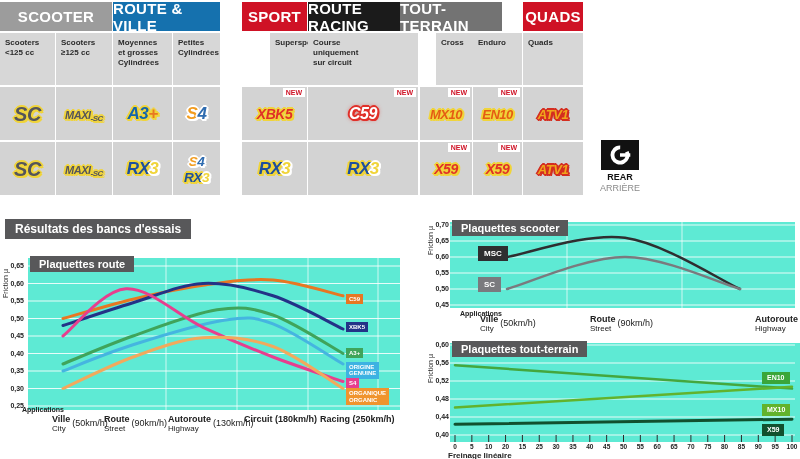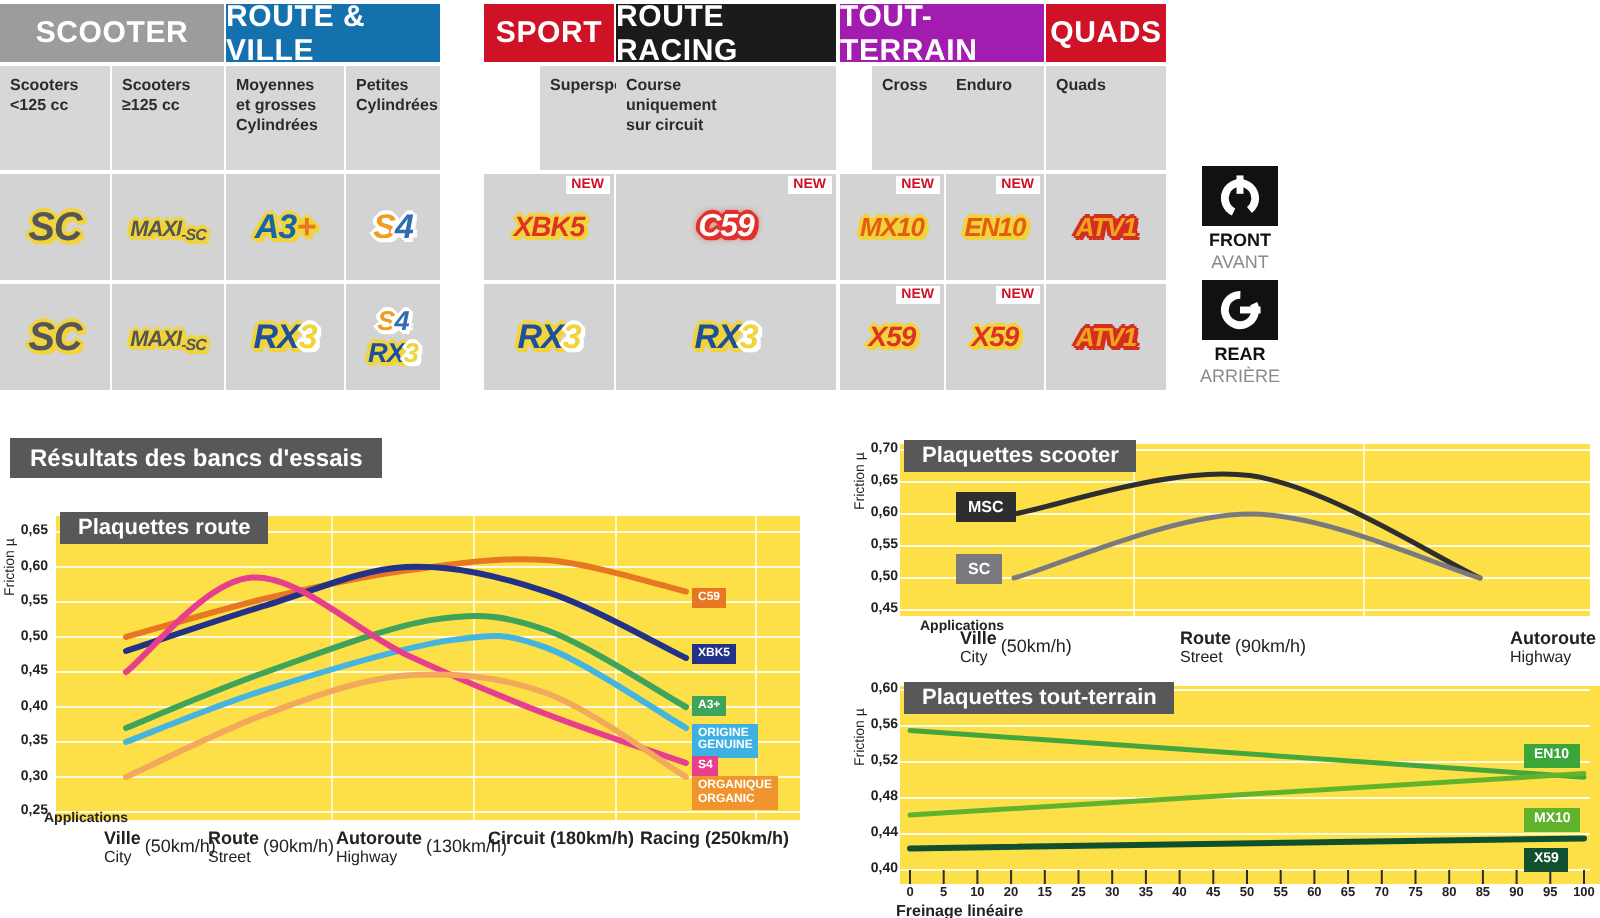--- a/index.html
+++ b/index.html
@@ -20,21 +20,21 @@
   
   .axle{position:absolute;width:48px;text-align:center;}
   .axle-box{width:38px;height:30px;background:#111;margin:0 auto;display:flex;align-items:center;justify-content:center;}
   .axle-en{font-size:9px;font-weight:bold;color:#111;margin-top:2px;}
   .axle-fr{font-size:9px;color:#8a8a8a;margin-top:1px;}
   
   .section-title{position:absolute;left:5px;top:219px;background:#58585a;color:#fff;
                  font-weight:bold;font-size:12px;padding:3px 10px;}
   
   .chart{position:absolute;}
-  .plot{position:absolute;background:#fde047;}
+  .plot{position:absolute;background:#5eead4;}
   .plot svg{position:absolute;left:0;top:0;}
   .ctitle{position:absolute;left:2px;top:-2px;background:#58585a;color:#fff;font-weight:bold;
           font-size:11px;padding:2px 9px;white-space:nowrap;z-index:3;}
   .ytick{position:absolute;font-size:7px;font-weight:bold;color:#222;text-align:right;width:24px;}
   .ylabel{position:absolute;font-size:7px;color:#222;transform:rotate(-90deg);
           transform-origin:left top;white-space:nowrap;}
   .slabel{position:absolute;color:#fff;font-weight:bold;font-size:6px;line-height:6.5px;
           padding:2px 3px;white-space:nowrap;z-index:2;}
   .slabel.big{font-size:8px;line-height:9px;padding:3px 6px;}
   .slabel.mid{font-size:7px;line-height:8px;padding:2px 5px;}
@@ -49,21 +49,21 @@
 </head>
 <body>
 
 <div class="page">
 
   <div id="table-grid">
       <div class="ghead" style="left: 0px; width: 112px; background: rgb(156, 156, 156);">SCOOTER</div>
       <div class="ghead" style="left: 113px; width: 107px; background: rgb(21, 113, 174);">ROUTE &amp; VILLE</div>
       <div class="ghead" style="left: 242px; width: 65px; background: rgb(207, 18, 37);">SPORT</div>
       <div class="ghead" style="left: 308px; width: 110px; background: rgb(27, 27, 27);">ROUTE RACING</div>
-      <div class="ghead" style="left: 420px; width: 102px; background: #a21caf;">TOUT-TERRAIN</div>
+      <div class="ghead" style="left: 400px; width: 102px; background: #737373;">TOUT-TERRAIN</div>
       <div class="ghead" style="left: 523px; width: 60px; background: rgb(207, 18, 37);">QUADS</div>
       <div class="subcell" style="left: 0px; width: 55px;">
         <div>Scooters</div>
         <div>&lt;125 cc</div>
       </div>
       <div class="subcell" style="left: 56px; width: 56px;">
         <div>Scooters</div>
         <div>≥125 cc</div>
       </div>
       <div class="subcell" style="left: 113px; width: 59px;">
@@ -148,30 +148,20 @@
       </div>
       <div class="pcell" style="left: 473px; width: 49px; top: 142px;">
         <span class="logo"><span style="color: rgb(224, 49, 39); font-size: 14px; text-shadow: rgb(240, 212, 58) -1px -1px 0px, rgb(240, 212, 58) 1px -1px 0px, rgb(240, 212, 58) -1px 1px 0px, rgb(240, 212, 58) 1px 1px 0px, rgb(240, 212, 58) -2px 0px 0px, rgb(240, 212, 58) 2px 0px 0px, rgb(240, 212, 58) 0px -2px 0px, rgb(240, 212, 58) 0px 2px 0px, rgb(240, 212, 58) 2px 2px 0px;">X59</span></span>
         <span class="newtag">NEW</span>
       </div>
       <div class="pcell" style="left: 523px; width: 60px; top: 142px;">
         <span class="logo"><span style="color: rgb(240, 165, 28); font-size: 13px; text-shadow: rgb(212, 46, 32) -1px -1px 0px, rgb(212, 46, 32) 1px -1px 0px, rgb(212, 46, 32) -1px 1px 0px, rgb(212, 46, 32) 1px 1px 0px, rgb(212, 46, 32) -2px 0px 0px, rgb(212, 46, 32) 2px 0px 0px, rgb(212, 46, 32) 0px -2px 0px, rgb(212, 46, 32) 0px 2px 0px, rgb(212, 46, 32) 2px 2px 0px;">ATV1</span></span>
       </div>
     </div>
 
-  <div class="axle" style="left:596px;top:83px;">
-    <div class="axle-box">
-      <svg width="26" height="26" viewBox="0 0 24 24">
-        <circle cx="12" cy="13" r="7" fill="none" stroke="#fff" stroke-width="3.6" stroke-dasharray="36 8" transform="rotate(115 12 13)"></circle>
-        <rect x="10.4" y="2.5" width="3.2" height="8.5" fill="#fff"></rect>
-      </svg>
-    </div>
-    <div class="axle-en">FRONT</div>
-    <div class="axle-fr">AVANT</div>
-  </div>
 
   <div class="axle" style="left:596px;top:140px;">
     <div class="axle-box">
       <svg width="26" height="26" viewBox="0 0 24 24">
         <circle cx="12" cy="12" r="7" fill="none" stroke="#fff" stroke-width="3.6" stroke-dasharray="36 8" transform="rotate(-25 12 12)"></circle>
         <rect x="12" y="10.4" width="9.5" height="3.2" fill="#fff"></rect>
       </svg>
     </div>
     <div class="axle-en">REAR</div>
     <div class="axle-fr">ARRIÈRE</div>

